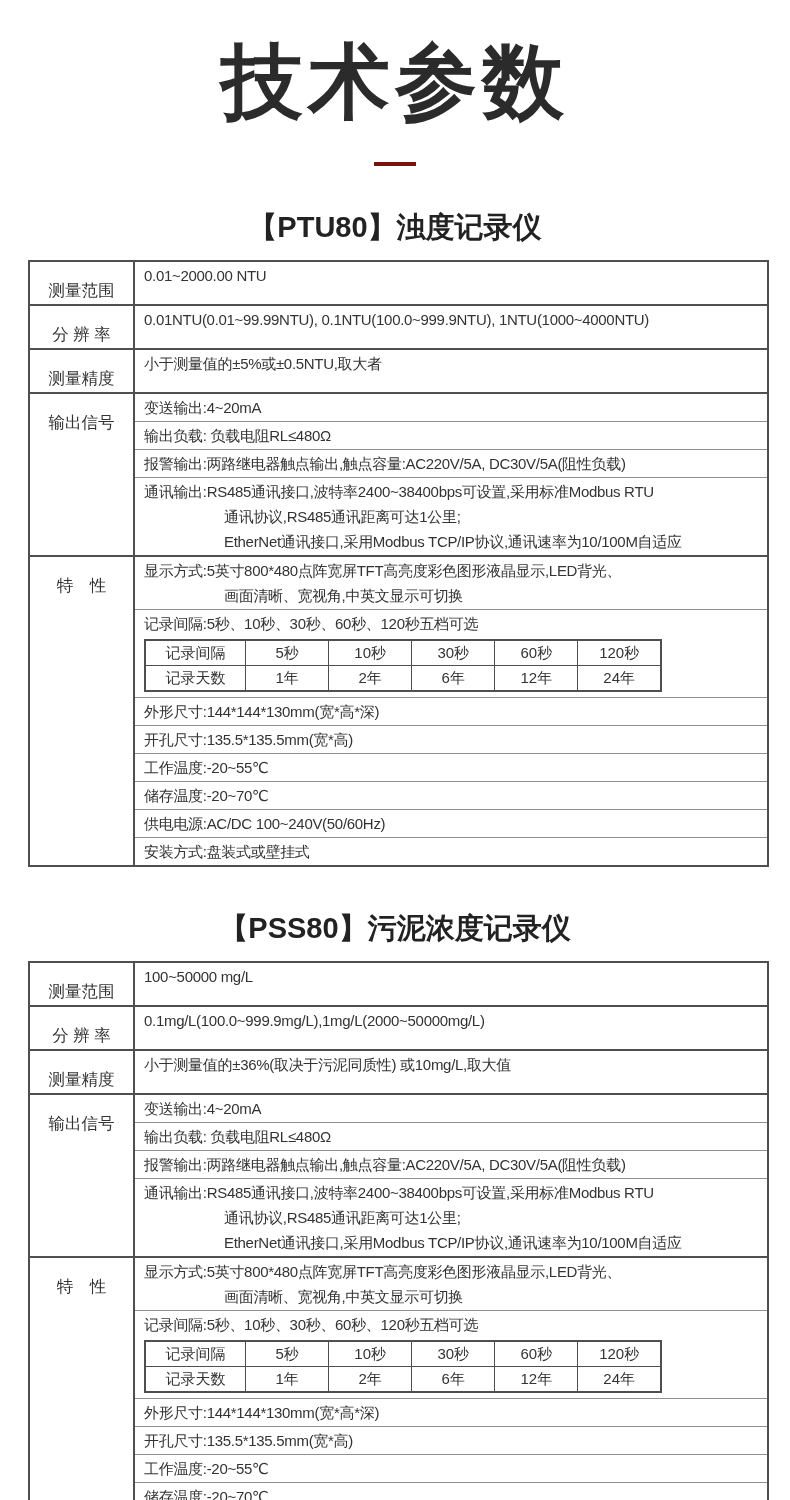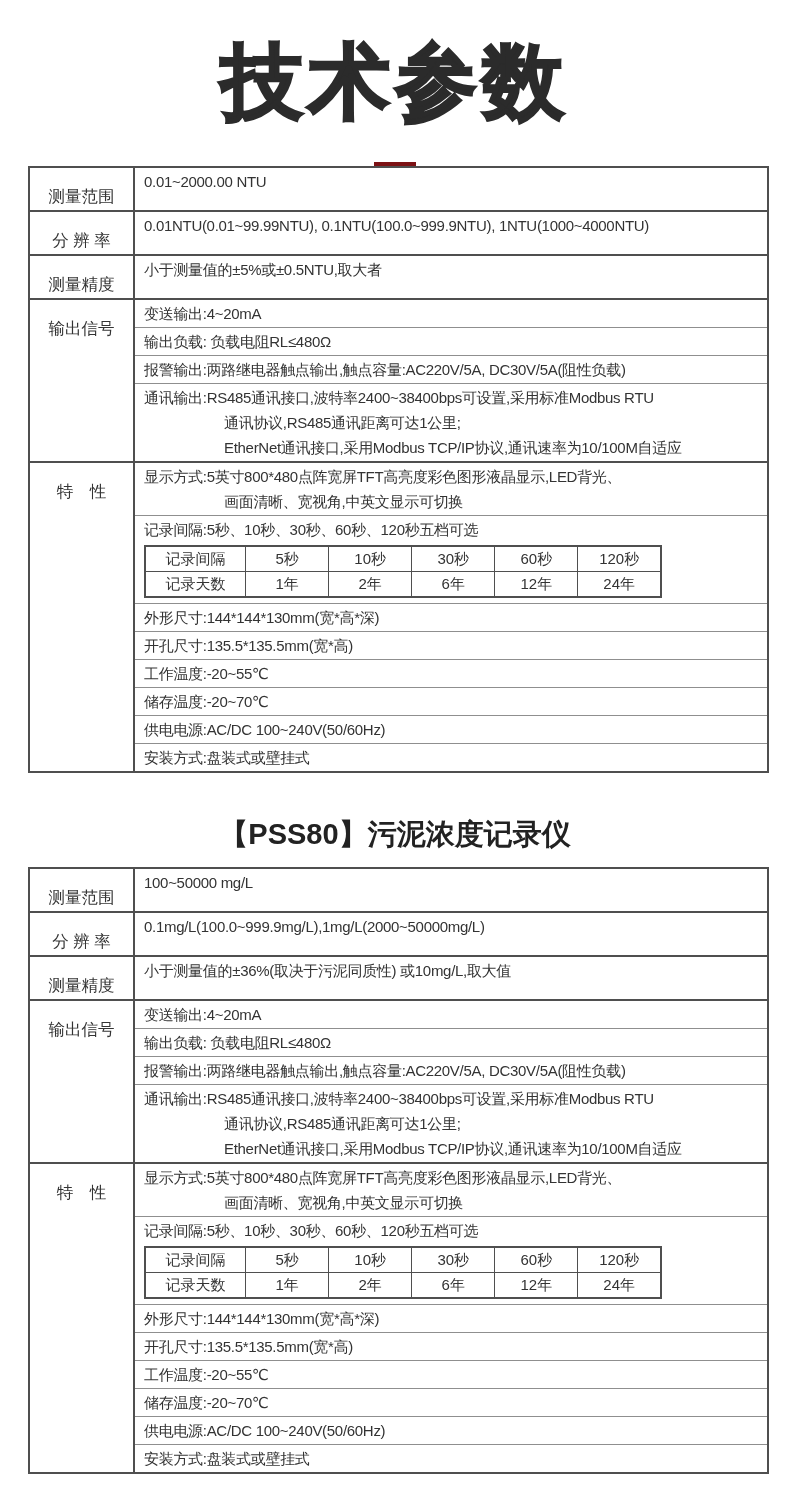--- a/index.html
+++ b/index.html
@@ -4,21 +4,21 @@
 <style>
   html,body{margin:0;padding:0;background:#ffffff;}
   body{
     width:790px;
     font-family:"Liberation Sans","DejaVu Sans",sans-serif;
     color:#333333;
   }
   .page-title{
     text-align:center;
     font-size:82px;
-    font-weight:700;
+    font-weight:400;
     letter-spacing:5px;
     color:#2b2b2b;
     -webkit-text-stroke:2.5px #2b2b2b;
     line-height:1.12;
     margin-top:36px;
   }
   .title-underline{
     width:42px;height:4px;
     margin:34px auto 0 auto;
   }
@@ -79,20 +79,21 @@
   }
   table.subtable td.first{width:99px;}
 </style>
 </head>
 <body>
 
 <div class="page-title">技术参数</div>
 <div class="title-underline" style="background: rgb(124, 17, 20);"></div>
 
 <div>
+  <div class="sec-heading">【PTU80】浊度记录仪</div>
   <table class="spec-table">
       <tbody>
         <tr class="major">
           <td class="label" rowspan="1">测量范围</td>
           <td class="value">
             <div class="line">0.01~2000.00 NTU</div>
           </td>
         </tr>
         <tr class="major">
           <td class="label" rowspan="1">分 辨 率</td>

